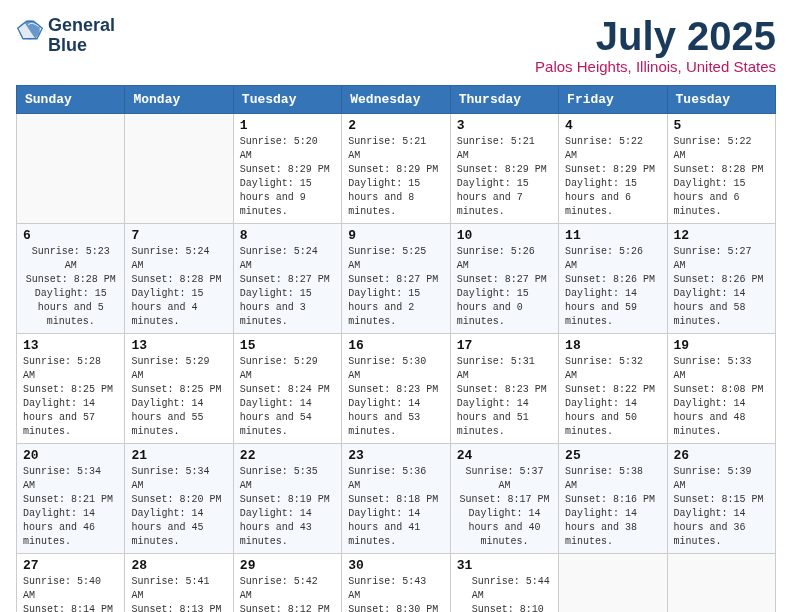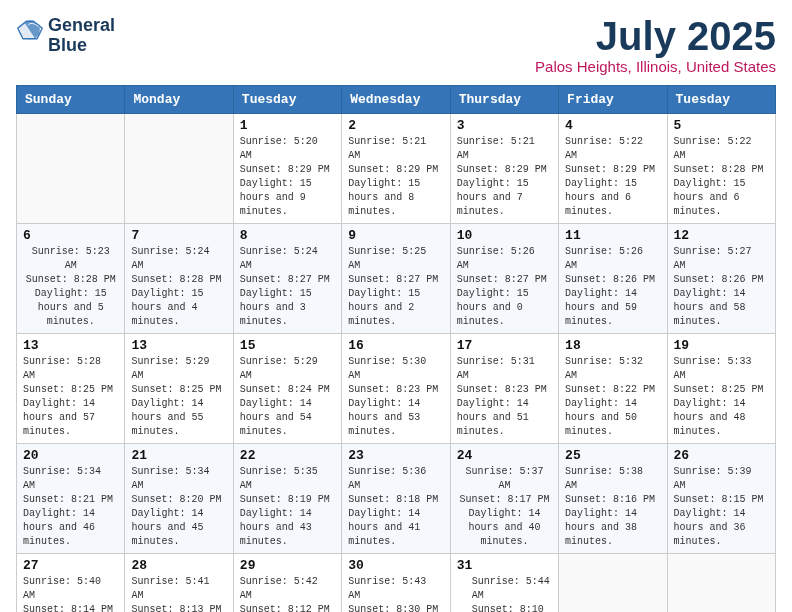--- a/index.html
+++ b/index.html
@@ -237,21 +237,21 @@
         </td>
         <td>
           <span class="day-num">18</span>
           <div class="day-info" style="white-space: pre-line;">Sunrise: 5:32 AM
 Sunset: 8:22 PM
 Daylight: 14 hours and 50 minutes.</div>
         </td>
         <td>
           <span class="day-num">19</span>
           <div class="day-info" style="white-space: pre-line;">Sunrise: 5:33 AM
-Sunset: 8:25 PM
+Sunset: 8:08 PM
 Daylight: 14 hours and 48 minutes.</div>
         </td>
       </tr>
       <tr>
         <td>
           <span class="day-num">20</span>
           <div class="day-info" style="white-space: pre-line;">Sunrise: 5:34 AM
 Sunset: 8:21 PM
 Daylight: 14 hours and 46 minutes.</div>
         </td>

